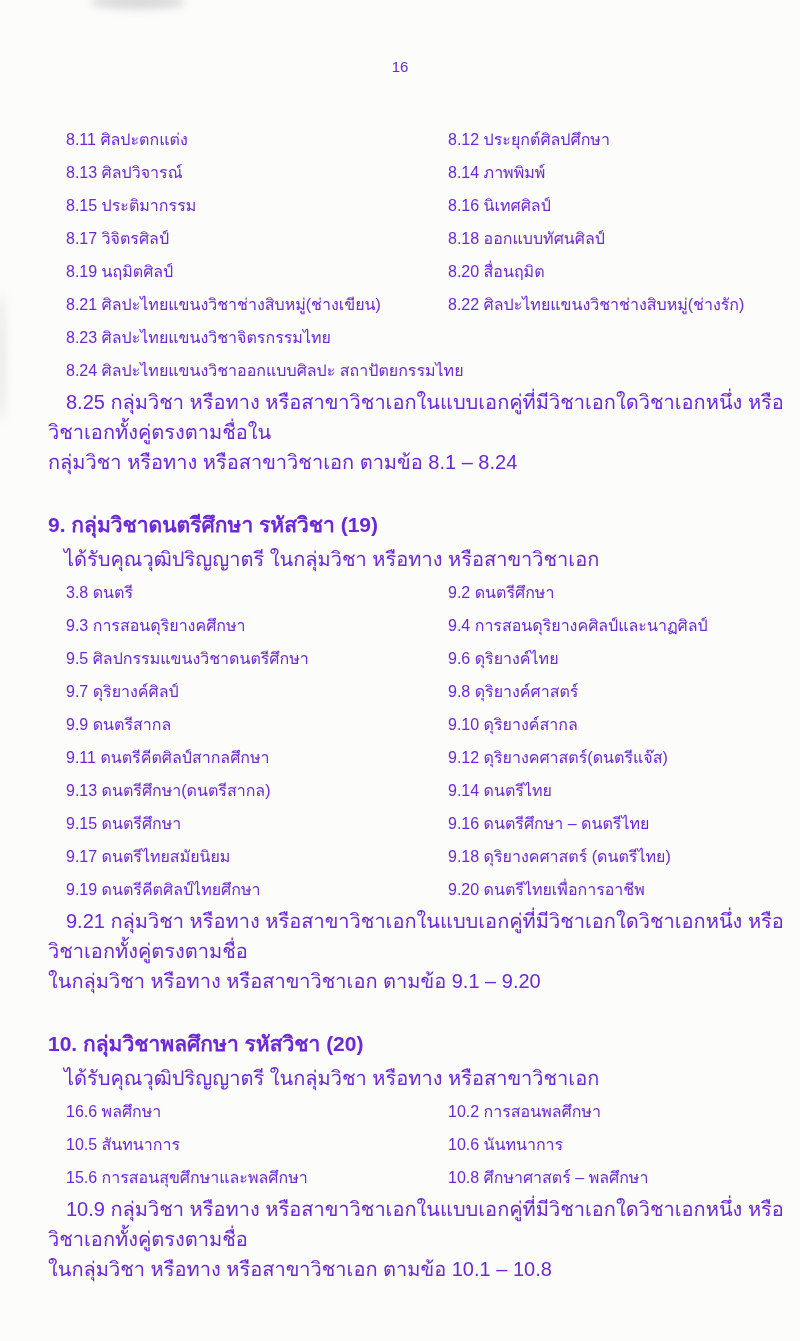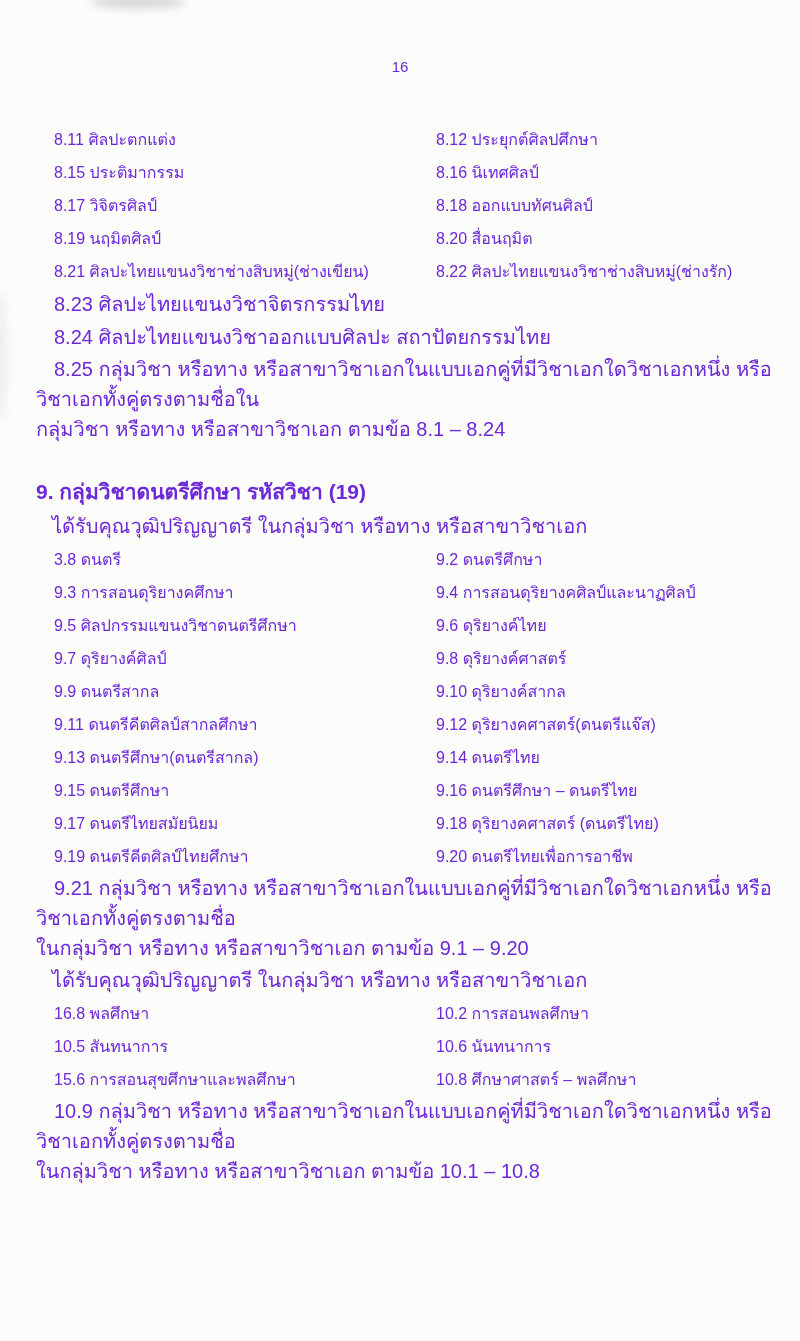--- a/index.html
+++ b/index.html
@@ -22,39 +22,39 @@
     position:absolute;left:-4px;top:292px;width:10px;height:130px;
     background:#d8d8d5;border-radius:50%;filter:blur(5px);opacity:.5;
   }
   .page-number{
     padding-top:56px;
     text-align:center;
     font-size:15px;
     line-height:21px;
   }
   .content{
-    padding-left:36px;
+    padding-left:48px;
     padding-right:8px;
   }
   .sec{margin:0;}
   .sec-first{margin-top:46px;}
   .row{
     display:flex;
     font-size:16px;
     line-height:33px;
   }
   .cell-l{
     margin-left:18px;
     flex:0 0 382px;
     width:382px;
   }
   .cell-r{flex:1;}
   .single{
     margin-left:18px;
-    font-size:20px;
+    font-size:16px;
     line-height:33px;
   }
   .para-line{
     font-size:20px;
     line-height:30px;
   }
   .para-indent{text-indent:18px;}
   .sec-head{
     margin:31px 0 0 0;
     font-size:21px;
@@ -75,20 +75,24 @@
   <div class="smudge-b"></div>
 
   <div class="page-number">16</div>
 
   <div class="content">
 
     <section class="sec sec-first">
       <div class="row">
         <span class="cell-l">8.11 ศิลปะตกแต่ง</span>
         <span class="cell-r">8.12 ประยุกต์ศิลปศึกษา</span>
+      </div>
+      <div class="row">
+        <span class="cell-l">8.13 ศิลปวิจารณ์</span>
+        <span class="cell-r">8.14 ภาพพิมพ์</span>
       </div>
       <div class="row">
         <span class="cell-l">8.15 ประติมากรรม</span>
         <span class="cell-r">8.16 นิเทศศิลป์</span>
       </div>
       <div class="row">
         <span class="cell-l">8.17 วิจิตรศิลป์</span>
         <span class="cell-r">8.18 ออกแบบทัศนศิลป์</span>
       </div>
       <div class="row">
@@ -146,23 +150,24 @@
       </div>
       <div class="row">
         <span class="cell-l">9.19 ดนตรีคีตศิลป์ไทยศึกษา</span>
         <span class="cell-r">9.20 ดนตรีไทยเพื่อการอาชีพ</span>
       </div>
       <div class="para-line para-indent">9.21 กลุ่มวิชา หรือทาง หรือสาขาวิชาเอกในแบบเอกคู่ที่มีวิชาเอกใดวิชาเอกหนึ่ง หรือวิชาเอกทั้งคู่ตรงตามชื่อ</div>
       <div class="para-line">ในกลุ่มวิชา หรือทาง หรือสาขาวิชาเอก ตามข้อ 9.1 – 9.20</div>
     </section>
 
     <section class="sec">
+      <h2 class="sec-head">10. กลุ่มวิชาพลศึกษา รหัสวิชา (20)</h2>
       <div class="intro">ได้รับคุณวุฒิปริญญาตรี ในกลุ่มวิชา หรือทาง หรือสาขาวิชาเอก</div>
       <div class="row">
-        <span class="cell-l">16.8 พลศึกษา</span>
+        <span class="cell-l">16.6 พลศึกษา</span>
         <span class="cell-r">10.2 การสอนพลศึกษา</span>
       </div>
       <div class="row">
         <span class="cell-l">10.5 สันทนาการ</span>
         <span class="cell-r">10.6 นันทนาการ</span>
       </div>
       <div class="row">
         <span class="cell-l">15.6 การสอนสุขศึกษาและพลศึกษา</span>
         <span class="cell-r">10.8 ศึกษาศาสตร์ – พลศึกษา</span>
       </div>

